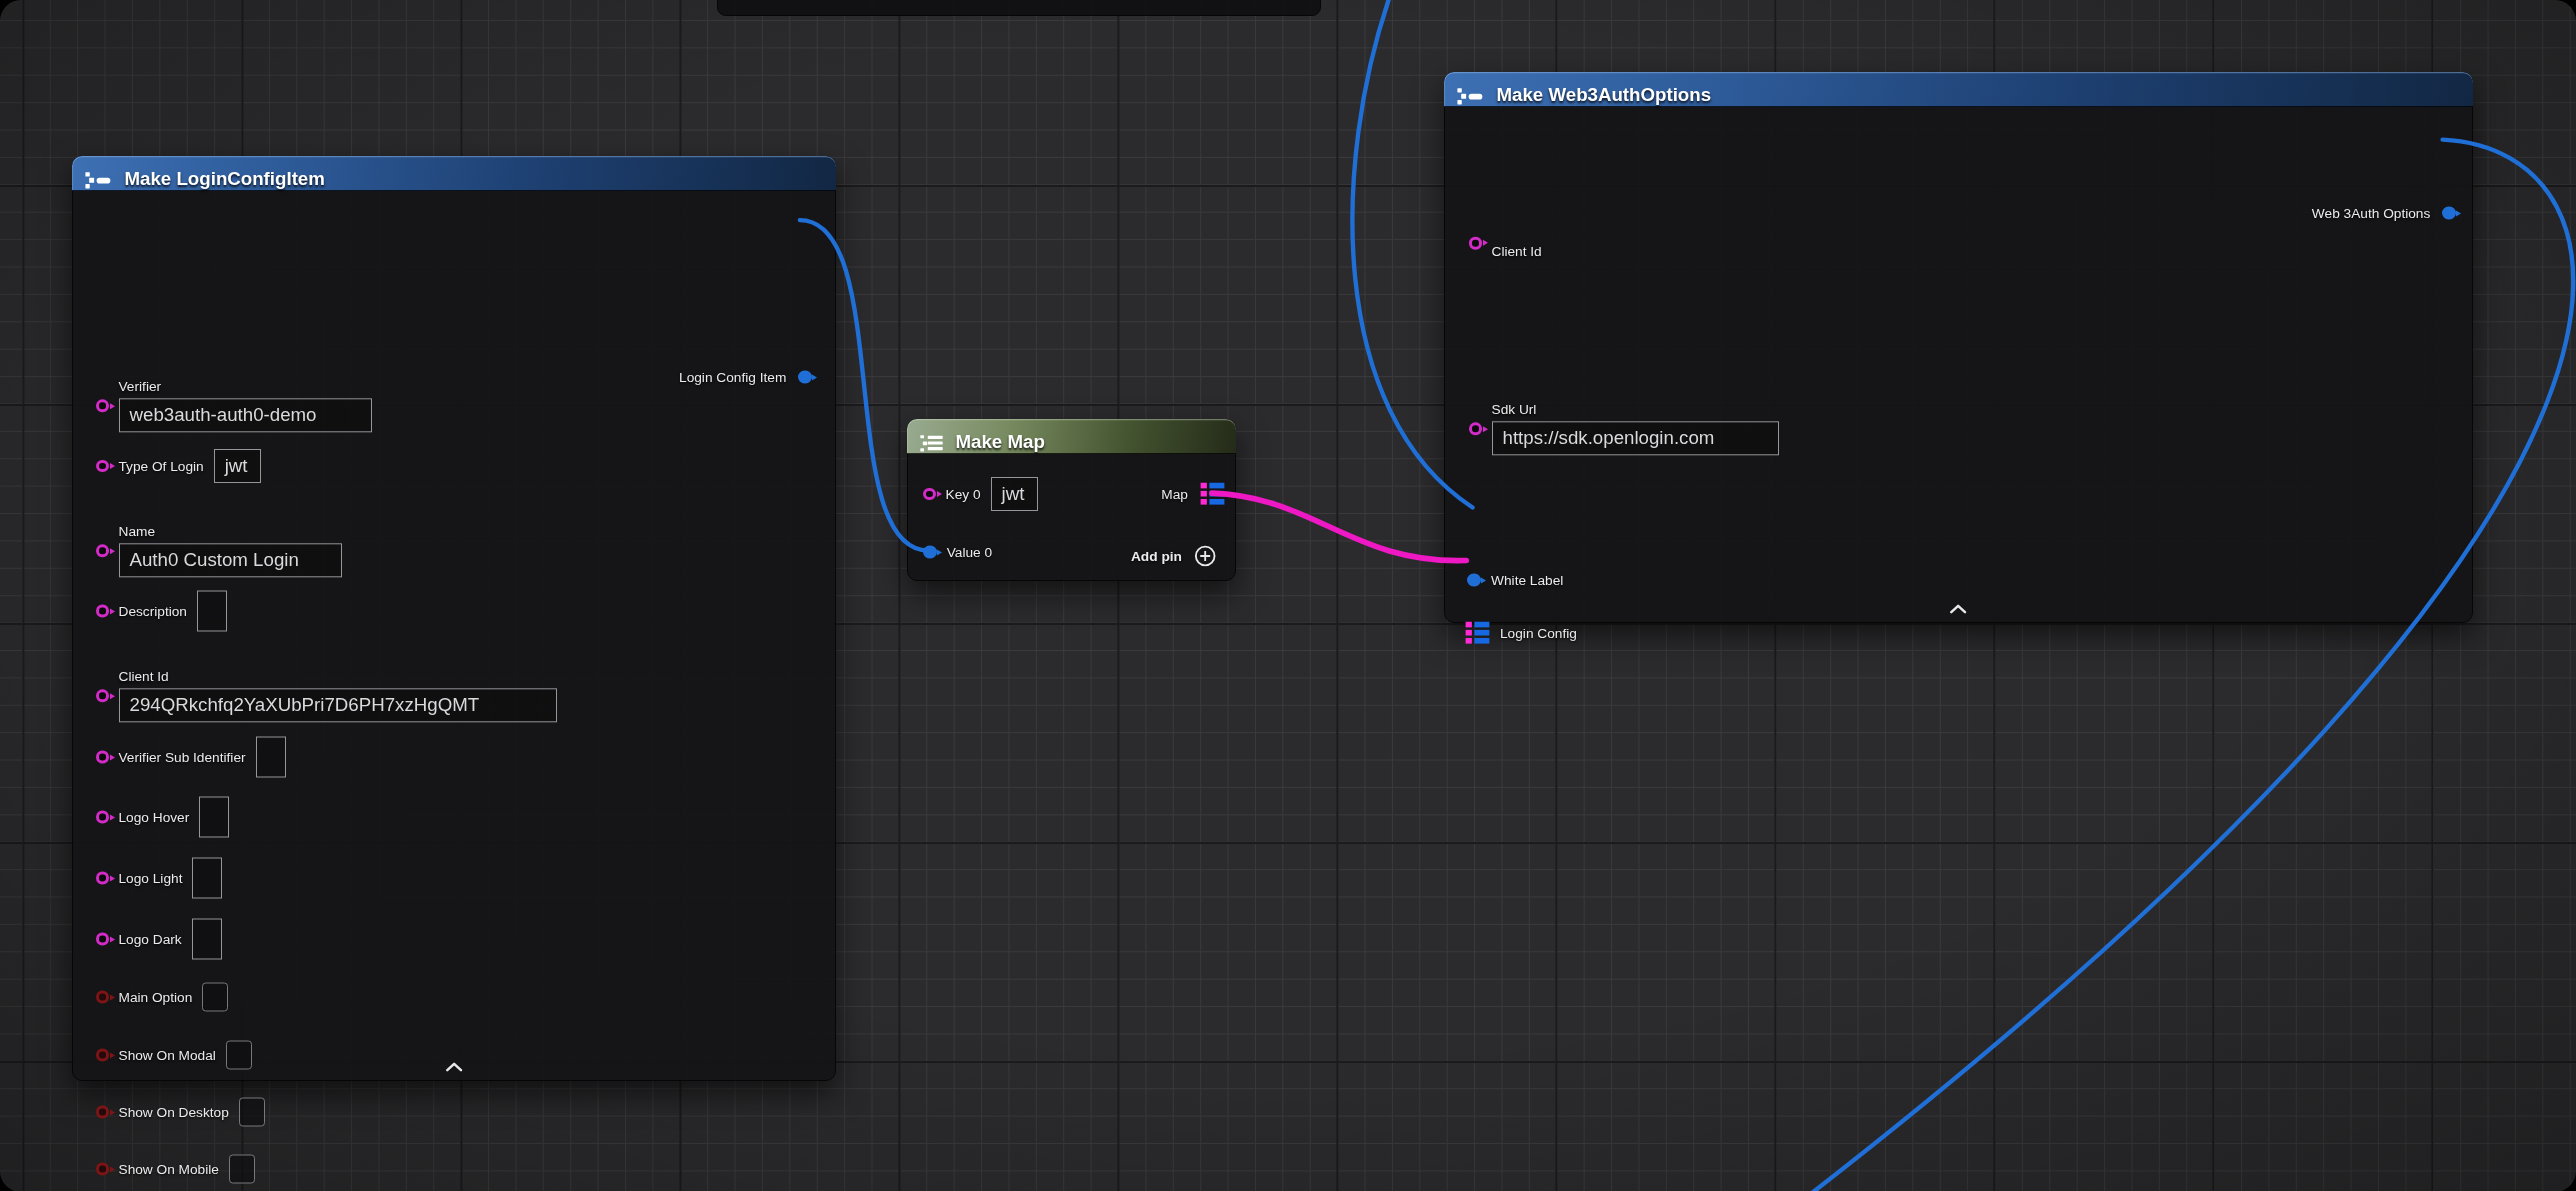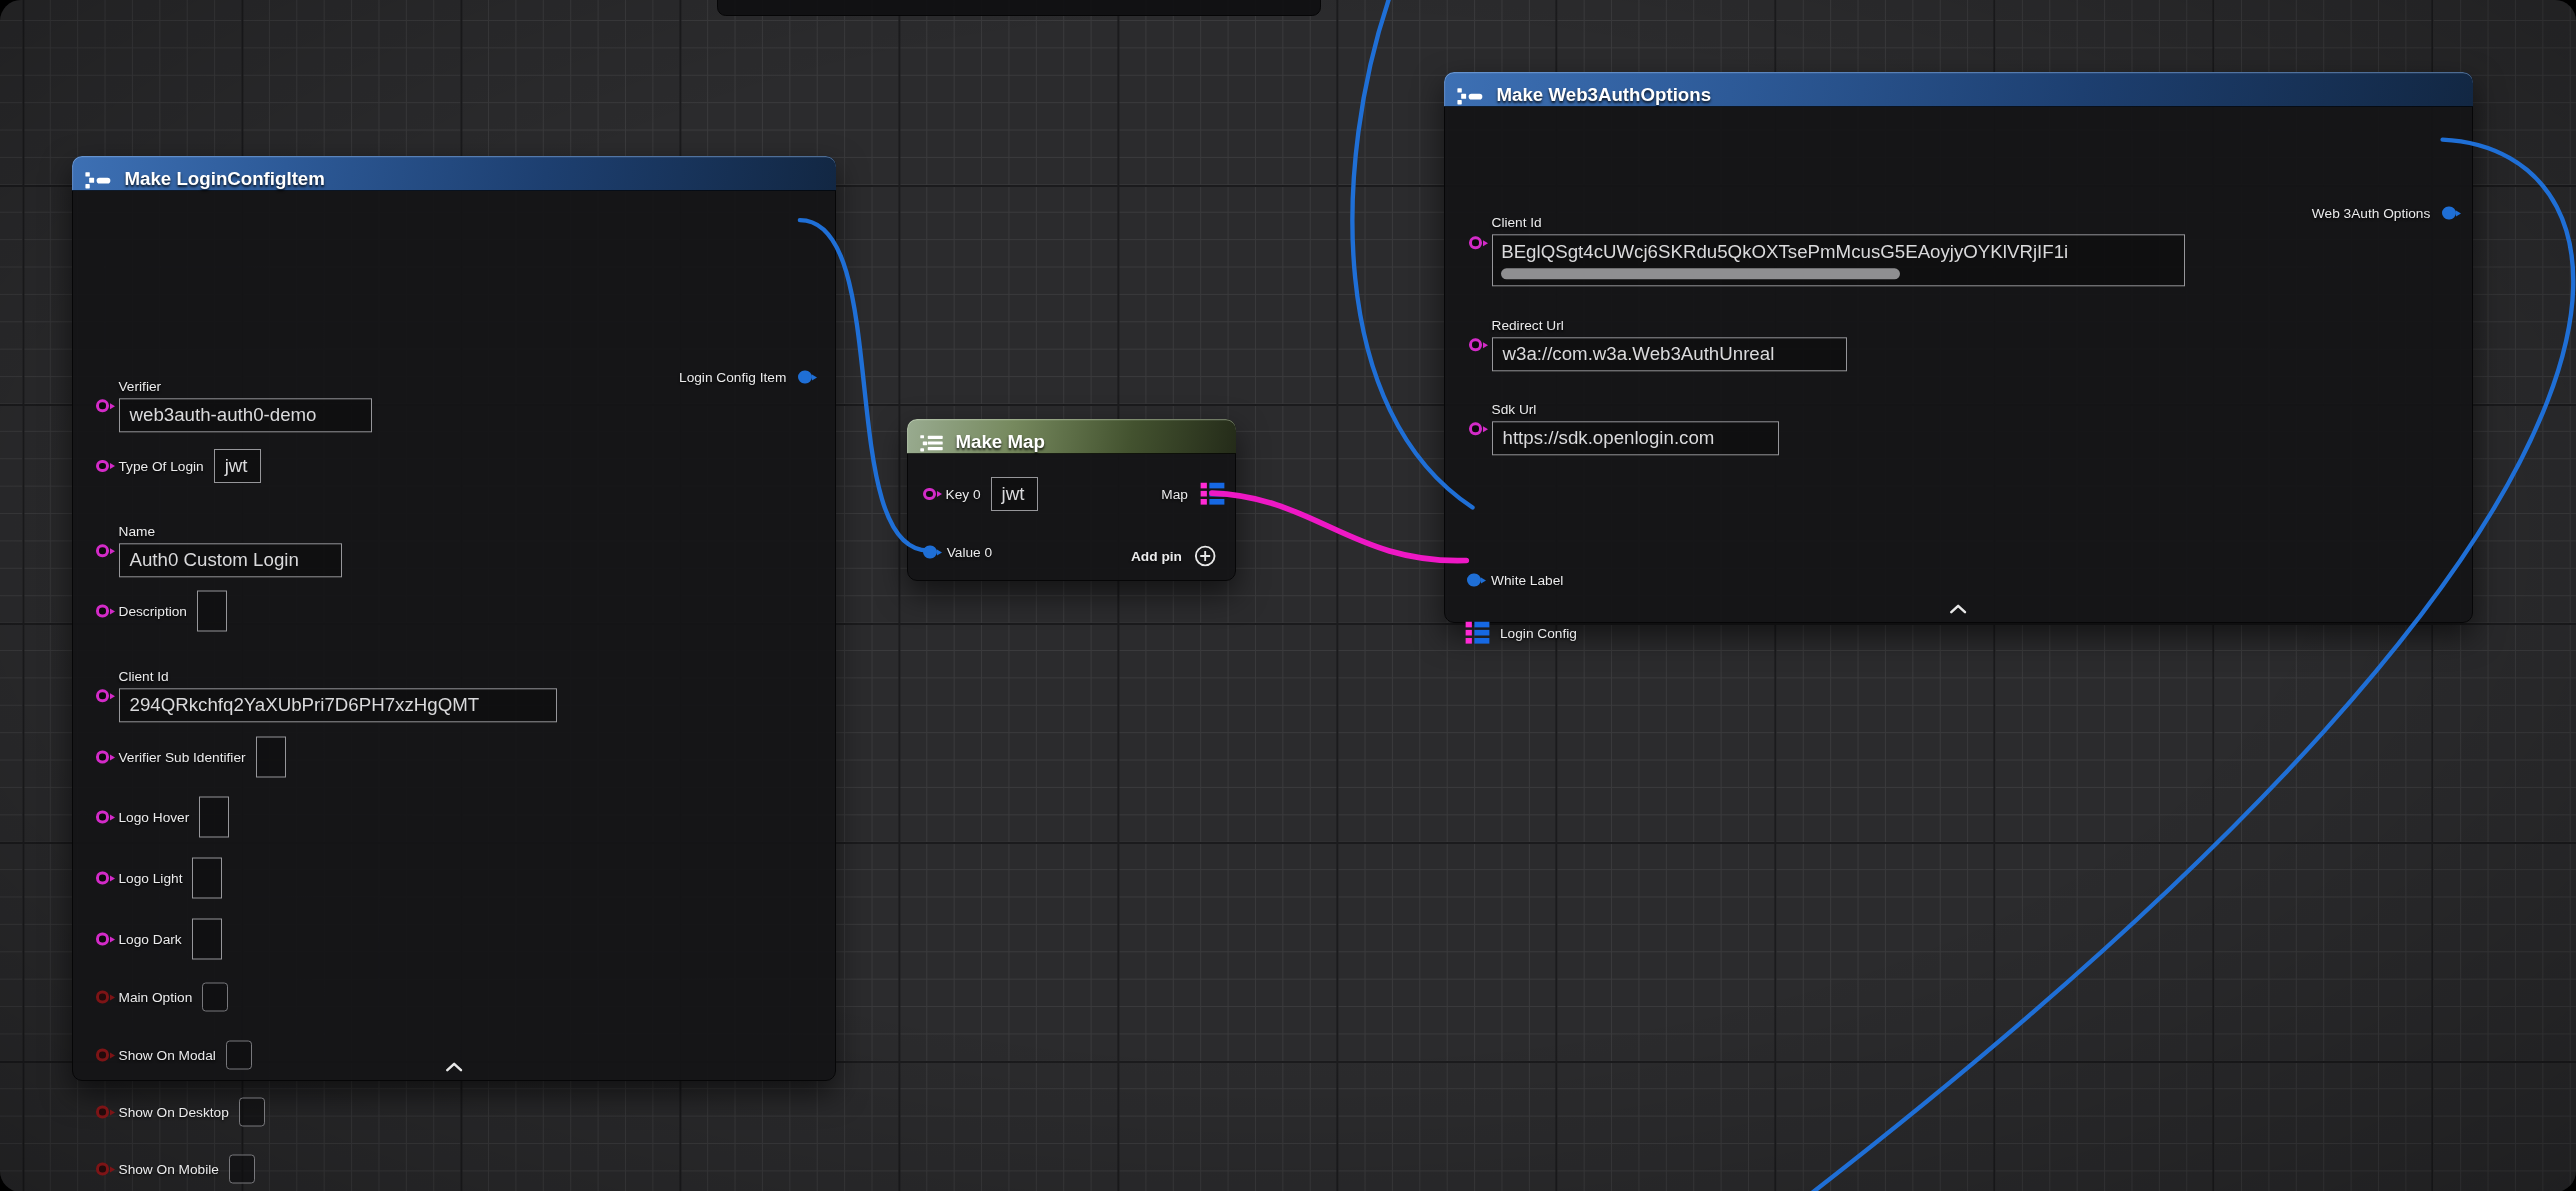--- a/index.html
+++ b/index.html
@@ -267,41 +267,28 @@
             <rect x="20" y="11" width="22" height="9" rx="4.5"></rect>
           </g>
       </svg>
       <span class="node-title">Make Web3AuthOptions</span>
     </div>
 
     <div class="row" style="left:24px;top:178px">
       <span class="pin string" style="margin-bottom:16px"></span>
       <div class="col">
         <span class="plabel">Client Id</span>
-        <div class="field bigfield" style="width:693px">
-          <span>BEglQSgt4cUWcj6SKRdu5QkOXTsePmMcusG5EAoyjyOYKlVRjIF1i</span>
-          <div class="scrollbar"></div>
-        </div>
       </div>
     </div>
 
     <div class="row out" style="top:140px;right:16px">
       <span class="plabel">Web 3Auth Options</span>
       <span class="pin struct filled"></span>
     </div>
 
-    <div class="row" style="left:24px;top:272px">
-      <span class="pin string"></span>
-      <div class="col">
-        <span class="plabel">Redirect Url</span>
-        <div class="field" style="width:355px">
-          <span>w3a://com.w3a.Web3AuthUnreal</span>
-        </div>
-      </div>
-    </div>
 
     <div class="row" style="left:24px;top:356px">
       <span class="pin string"></span>
       <div class="col">
         <span class="plabel">Sdk Url</span>
         <div class="field" style="width:287px">
           <span>https://sdk.openlogin.com</span>
         </div>
       </div>
     </div>

